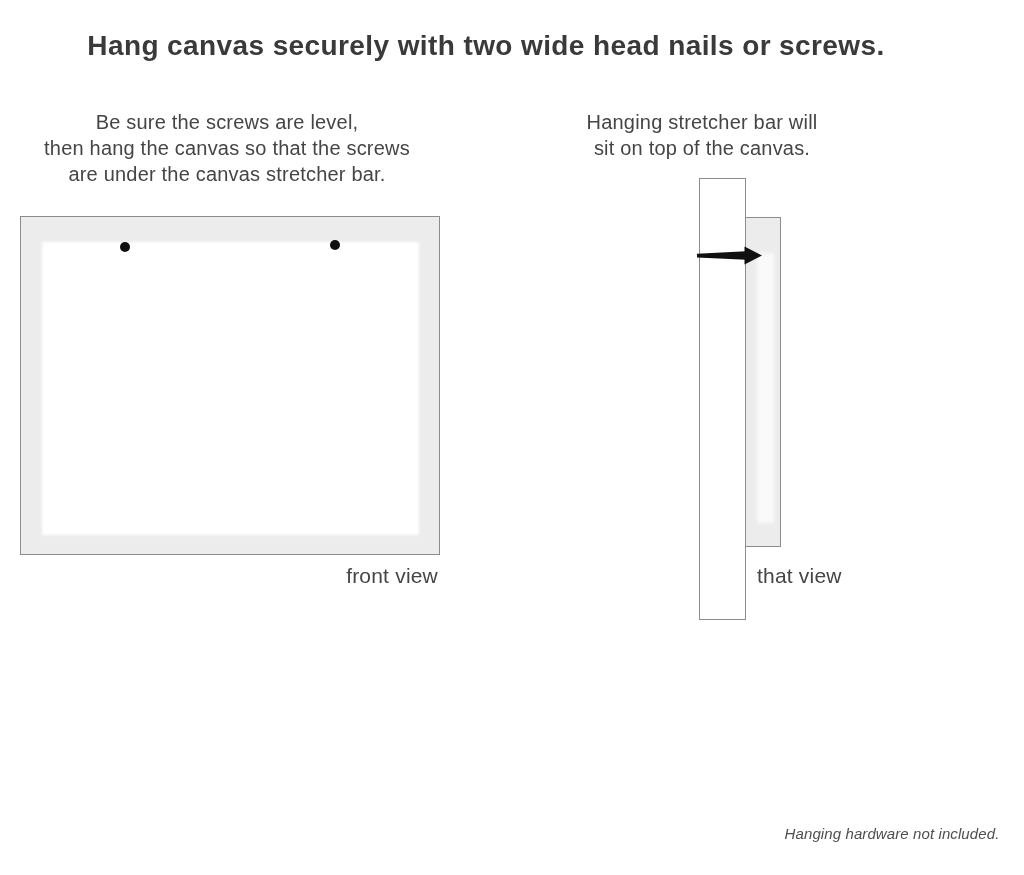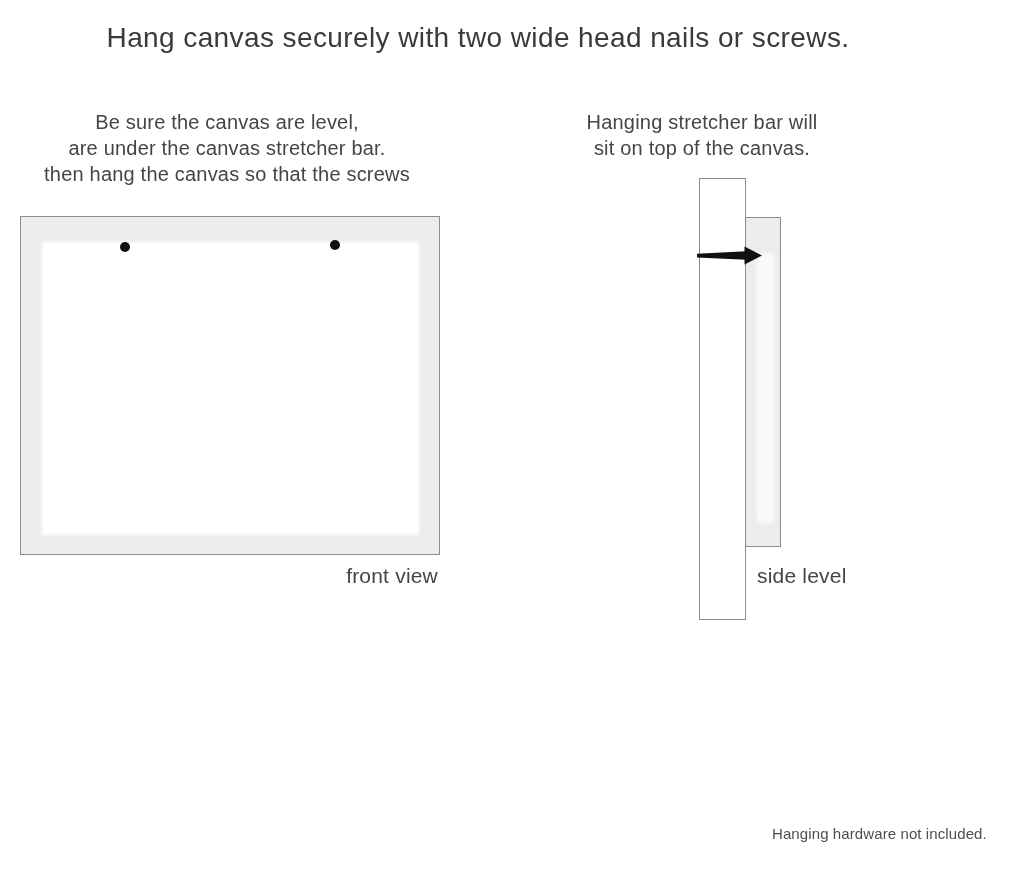--- a/index.html
+++ b/index.html
@@ -96,35 +96,37 @@
   .nail-svg {
     left: 694px; top: 243px;
     width: 72px; height: 26px;
     z-index: 3;
   }
 
   
   .footer-note {
     left: 772px; top: 825px;
     width: 240px;
+    text-align: center;
     font-size: 15px;
     line-height: 18px;
     color: var(--text-muted, #4e4e4e);
     letter-spacing: 0.1px;
+    font-style: italic;
   }
 </style>
 </head>
 <body>
 
-<h1 class="abs page-title" style="margin:4px; font-weight:400;">Hang canvas securely with two wide head nails or screws.</h1>
+<h1 class="abs page-title" style="margin:12px; font-weight:700;">Hang canvas securely with two wide head nails or screws.</h1>
 
 <div class="abs para para-left">
-  <div>Be sure the canvas are level,</div>
+  <div>Be sure the screws are level,</div>
+  <div>then hang the canvas so that the screws</div>
   <div>are under the canvas stretcher bar.</div>
-  <div>then hang the canvas so that the screws</div>
 </div>
 
 <div class="abs para para-right">
   <div>Hanging stretcher bar will</div>
   <div>sit on top of the canvas.</div>
 </div>
 
 <div class="abs front-canvas">
   <div class="abs front-inner"></div>
   <span class="abs screw screw-left"></span>
@@ -133,17 +135,17 @@
 <div class="abs view-label front-label">front view</div>
 
 <div class="abs side-canvas">
   <div class="abs side-canvas-inner"></div>
 </div>
 <div class="abs stretcher-bar"></div>
 <svg class="abs nail-svg" viewBox="694 243 72 26" xmlns="http://www.w3.org/2000/svg">
   <polygon points="697,253.8 746,251.3 746,259.7 697,257.4" style="fill: var(--nail-black, #101010);"></polygon>
   <polygon points="744.5,246.5 762,255.5 744.5,264.5" style="fill: var(--nail-black, #101010);"></polygon>
 </svg>
-<div class="abs view-label side-label">side level</div>
+<div class="abs view-label side-label">that view</div>
 
 <div class="abs footer-note">
   <div>Hanging hardware not included.</div>
 </div>
 
 </body></html>

